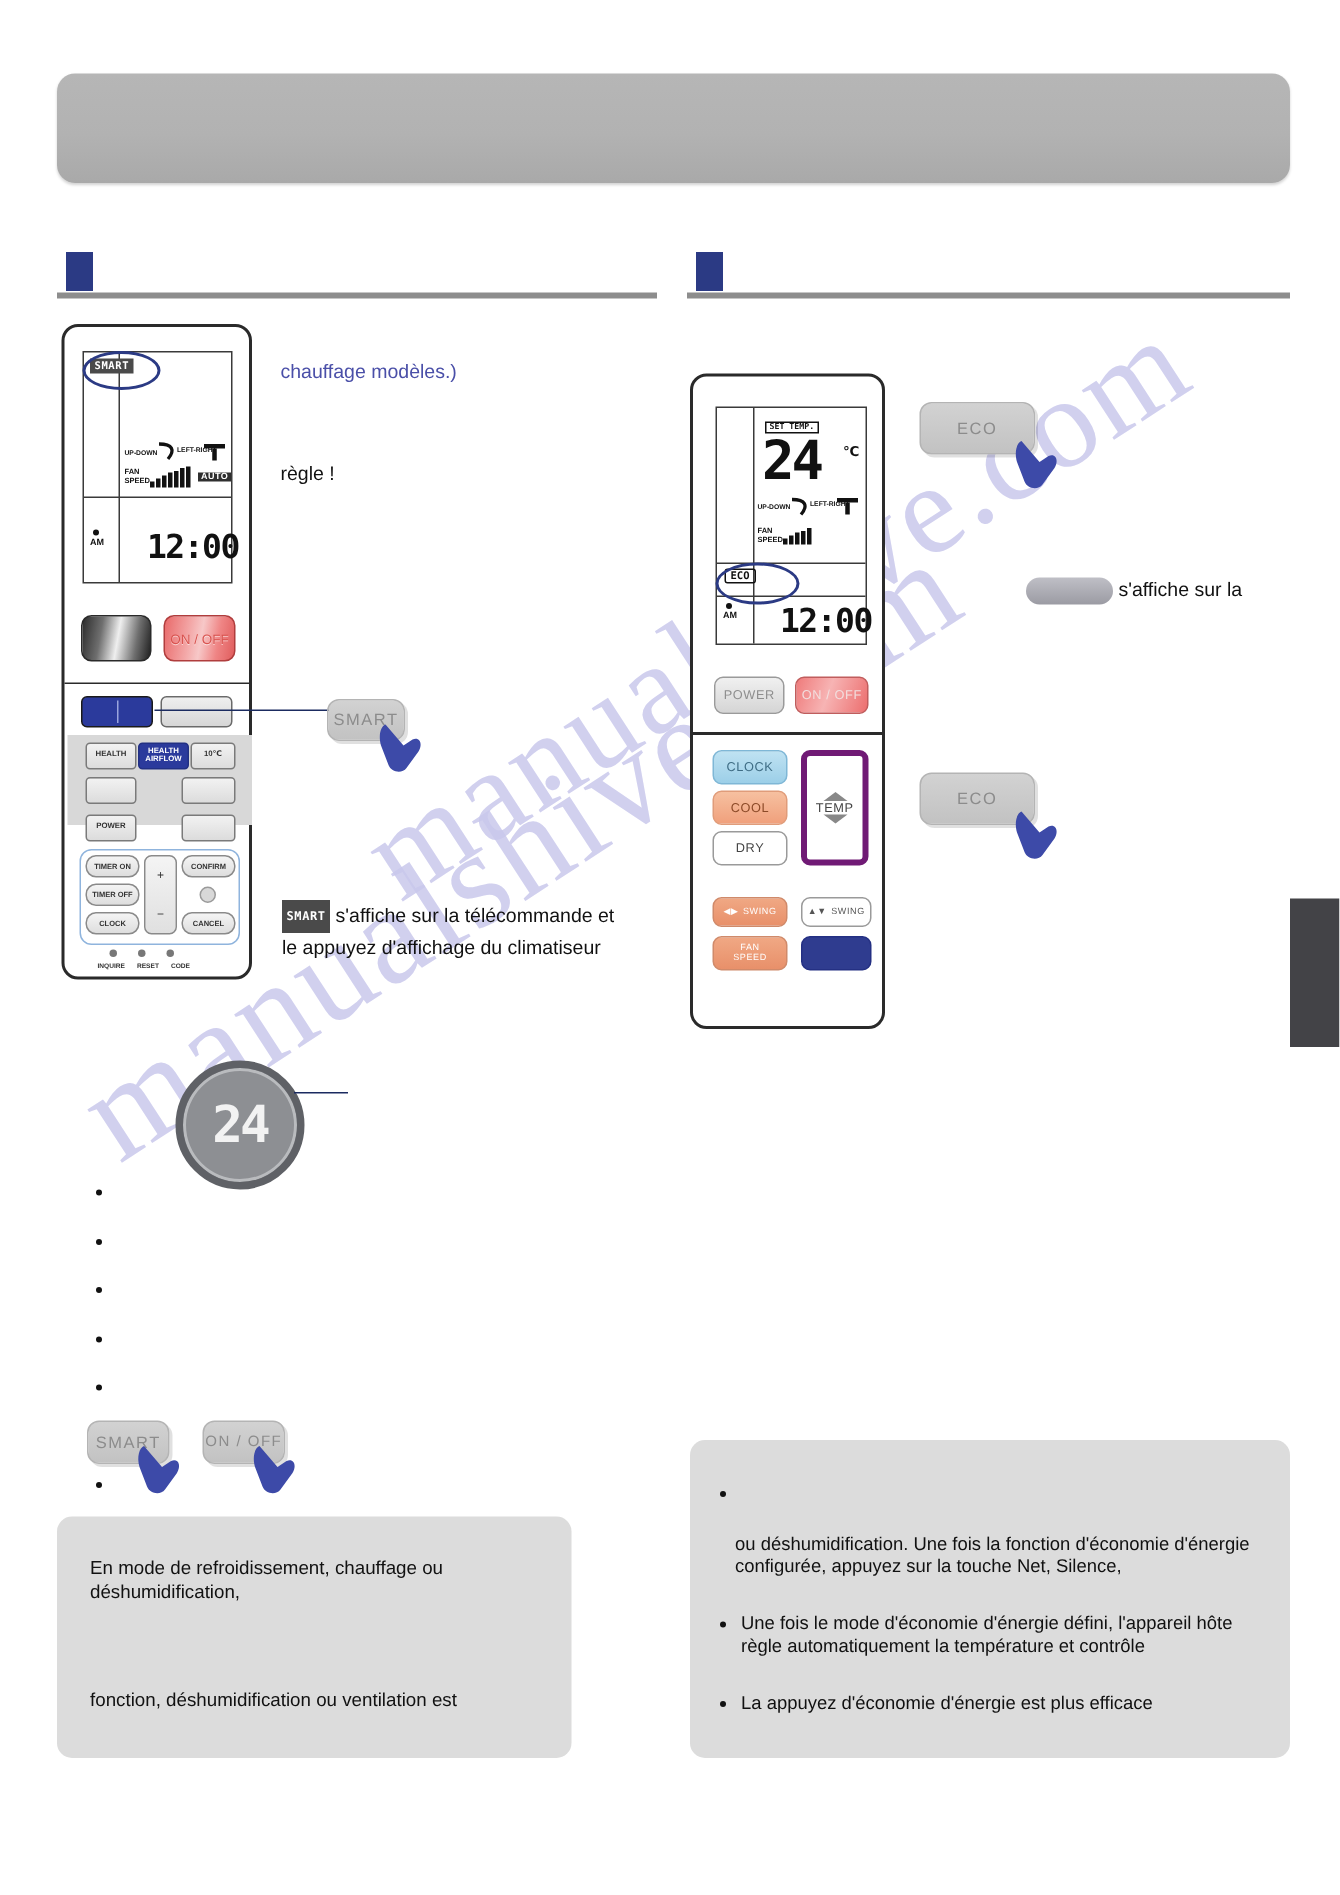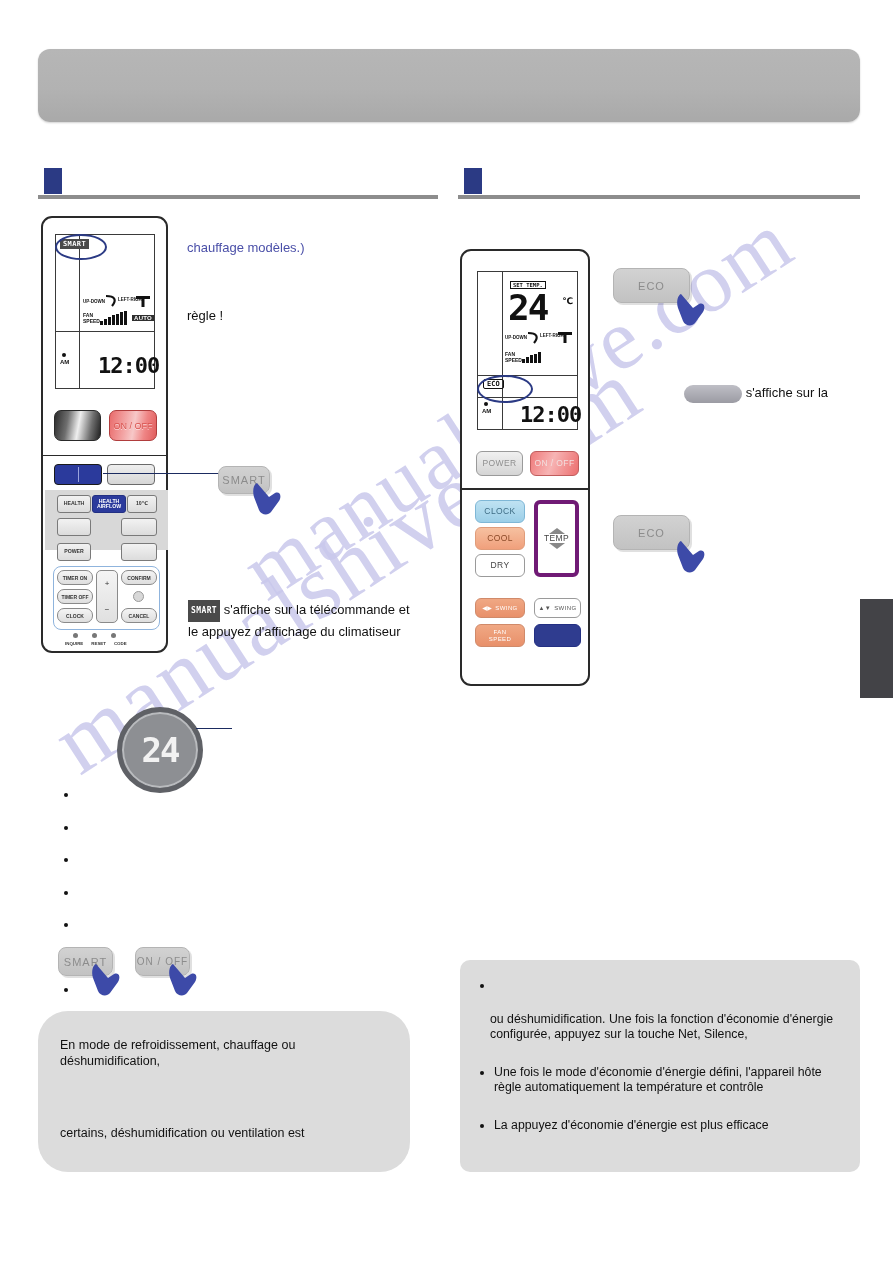--- a/index.html
+++ b/index.html
@@ -449,25 +449,25 @@
 <div class="abs callout-btn" style="left:58px;top:947px;width:53px;height:27px;">SMART</div>
 <svg class="hand" style="left:88px;top:958px;" viewBox="0 0 34 40">
   <path d="M8 6 L20 20 L26 16 C31 14 33 19 30 24 L22 35 C19 39 12 38 10 33 L5 20 C3 13 5 7 8 6 Z" fill="#3d4aa8"></path>
 </svg>
 
 <div class="abs callout-btn" style="left:135px;top:947px;width:53px;height:27px;font-size:10px;">ON / OFF</div>
 <svg class="hand" style="left:165px;top:958px;" viewBox="0 0 34 40">
   <path d="M8 6 L20 20 L26 16 C31 14 33 19 30 24 L22 35 C19 39 12 38 10 33 L5 20 C3 13 5 7 8 6 Z" fill="#3d4aa8"></path>
 </svg>
 
-<div class="note" style="left:38px;top:1011px;width:372px;height:161px;padding:26px 22px;border-radius:30px;">
+<div class="note" style="left:38px;top:1011px;width:343px;height:161px;padding:26px 22px;">
   <p style="margin-bottom:56px;">En mode de refroidissement, chauffage ou déshumidification,</p>
-  <p>certains, déshumidification ou ventilation est</p>
-</div>
-
-<div class="note" style="left:460px;top:960px;width:400px;height:212px;padding:18px 18px;">
+  <p>fonction, déshumidification ou ventilation est</p>
+</div>
+
+<div class="note" style="left:460px;top:960px;width:400px;height:212px;padding:28px 18px;">
   <ul>
     <li style="margin-bottom:18px;"></li>
     <li style="list-style:none;margin-left:-4px;margin-bottom:22px;">ou déshumidification. Une fois la fonction d'économie d'énergie configurée, appuyez sur la touche Net, Silence,</li>
     <li style="margin-bottom:22px;">Une fois le mode d'économie d'énergie défini, l'appareil hôte règle automatiquement la température et contrôle</li>
     <li>La appuyez d'économie d'énergie est plus efficace</li>
   </ul>
 </div>
 
 </body></html>

